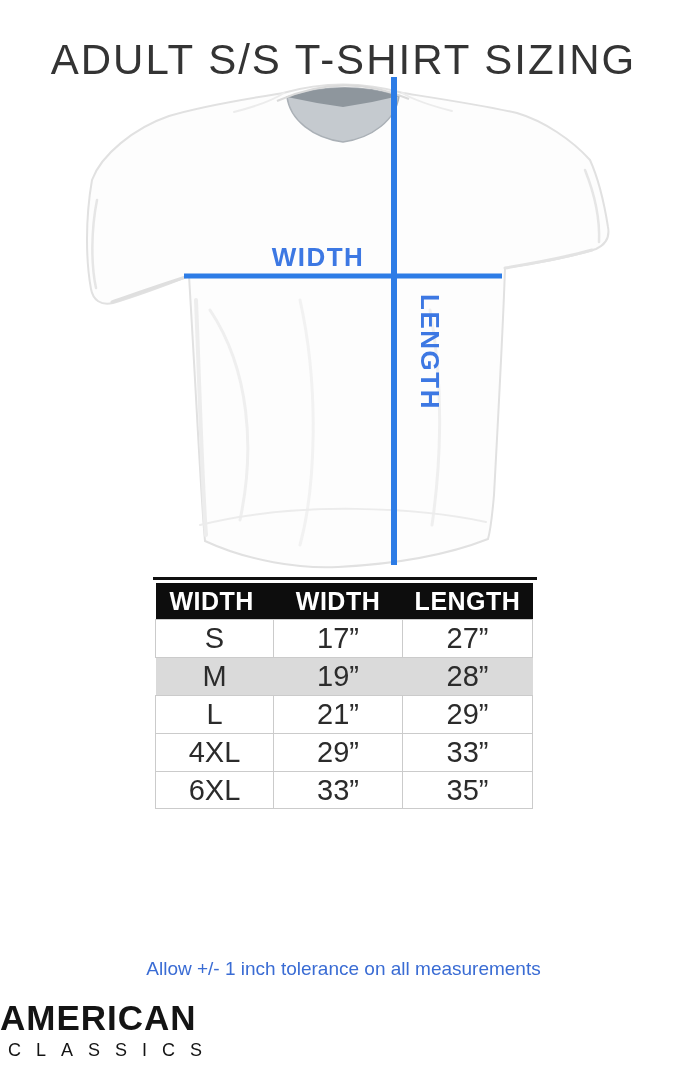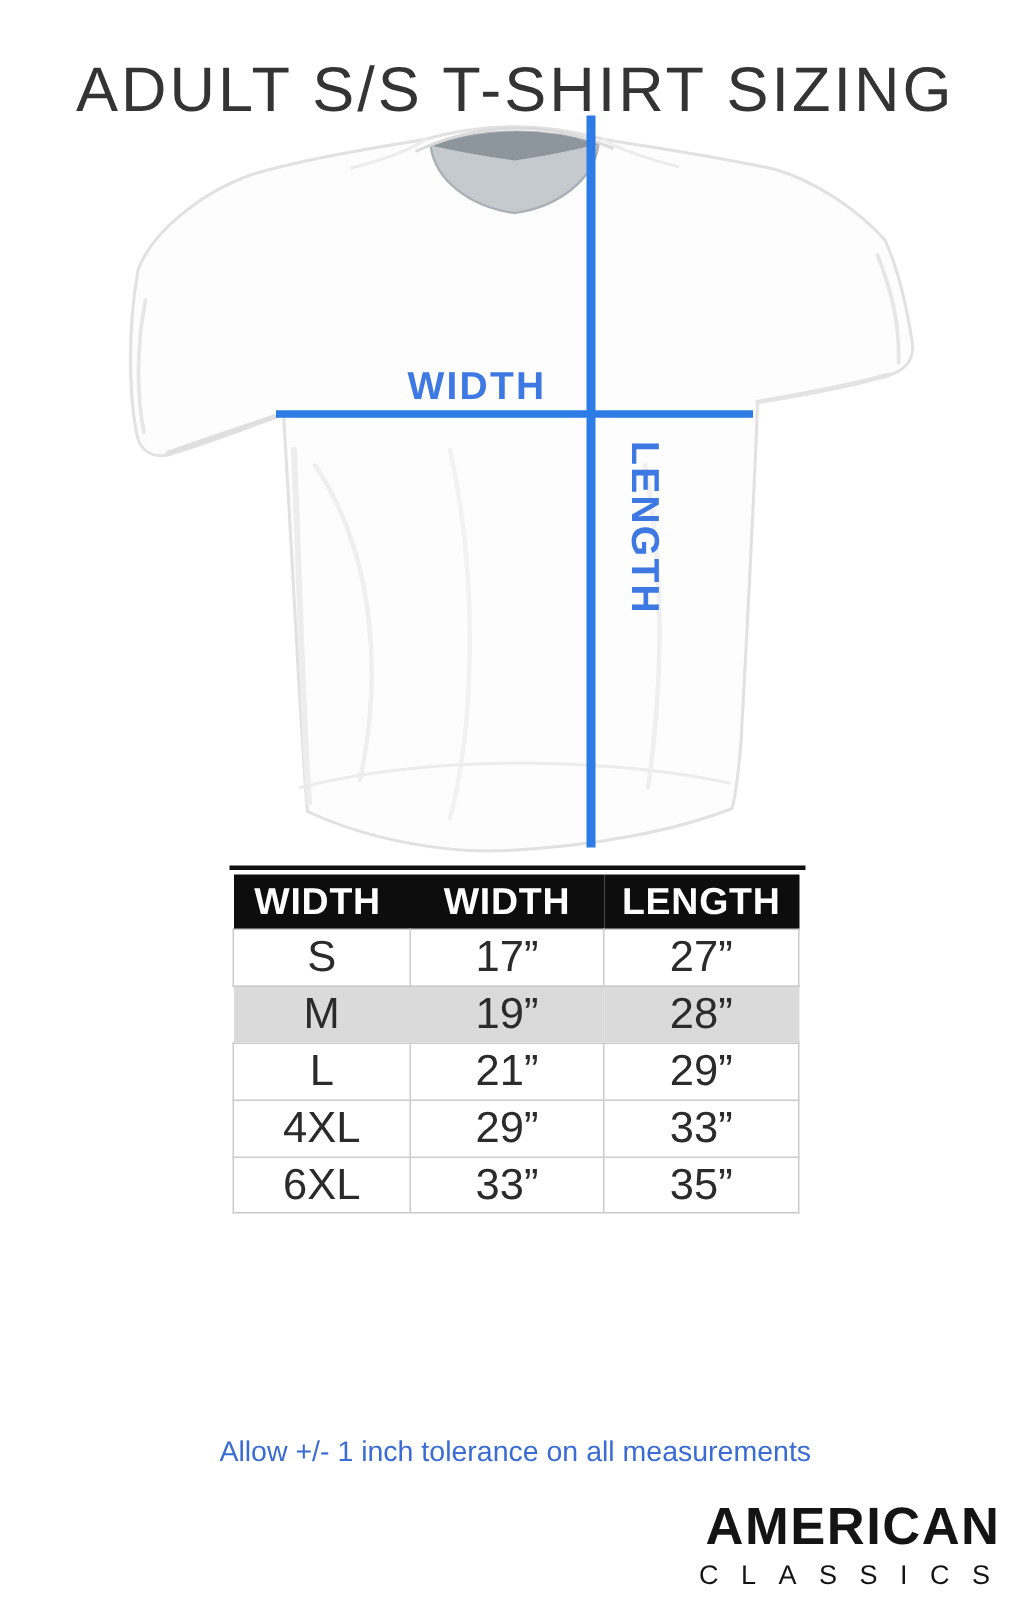--- a/index.html
+++ b/index.html
@@ -32,21 +32,21 @@
   .size-table td{
     height:36.9px;padding:0;text-align:center;
     font-size:29px;font-weight:400;color:#2b2b2b;background:#ffffff;
   }
   .size-table tr:not(.stripe) td{border:1px solid #cbcbcb;}
   .size-table tr.stripe td{background:var(--stripe,#dadada);border:none;}
   .note{
     position:absolute;top:958px;left:0;width:687px;text-align:center;
     font-size:19px;font-weight:normal;color:var(--note-color,#3a6cd4);
   }
-  .brand{position:absolute;top:1000px;left:0;width:634px;text-align:right;color:var(--brand-color,#141414);margin-left:33px;}
+  .brand{position:absolute;top:1000px;left:0;width:634px;text-align:left;color:var(--brand-color,#141414);}
   .brand-main{font-size:35px;font-weight:bold;letter-spacing:1px;line-height:1;}
   .brand-sub{font-size:18px;font-weight:400;letter-spacing:15px;margin-top:5px;transform:translateX(8px);}
 </style>
 </head>
 <body>
 
 <div class="page">
 
   <div class="title">ADULT S/S T-SHIRT SIZING</div>
 

